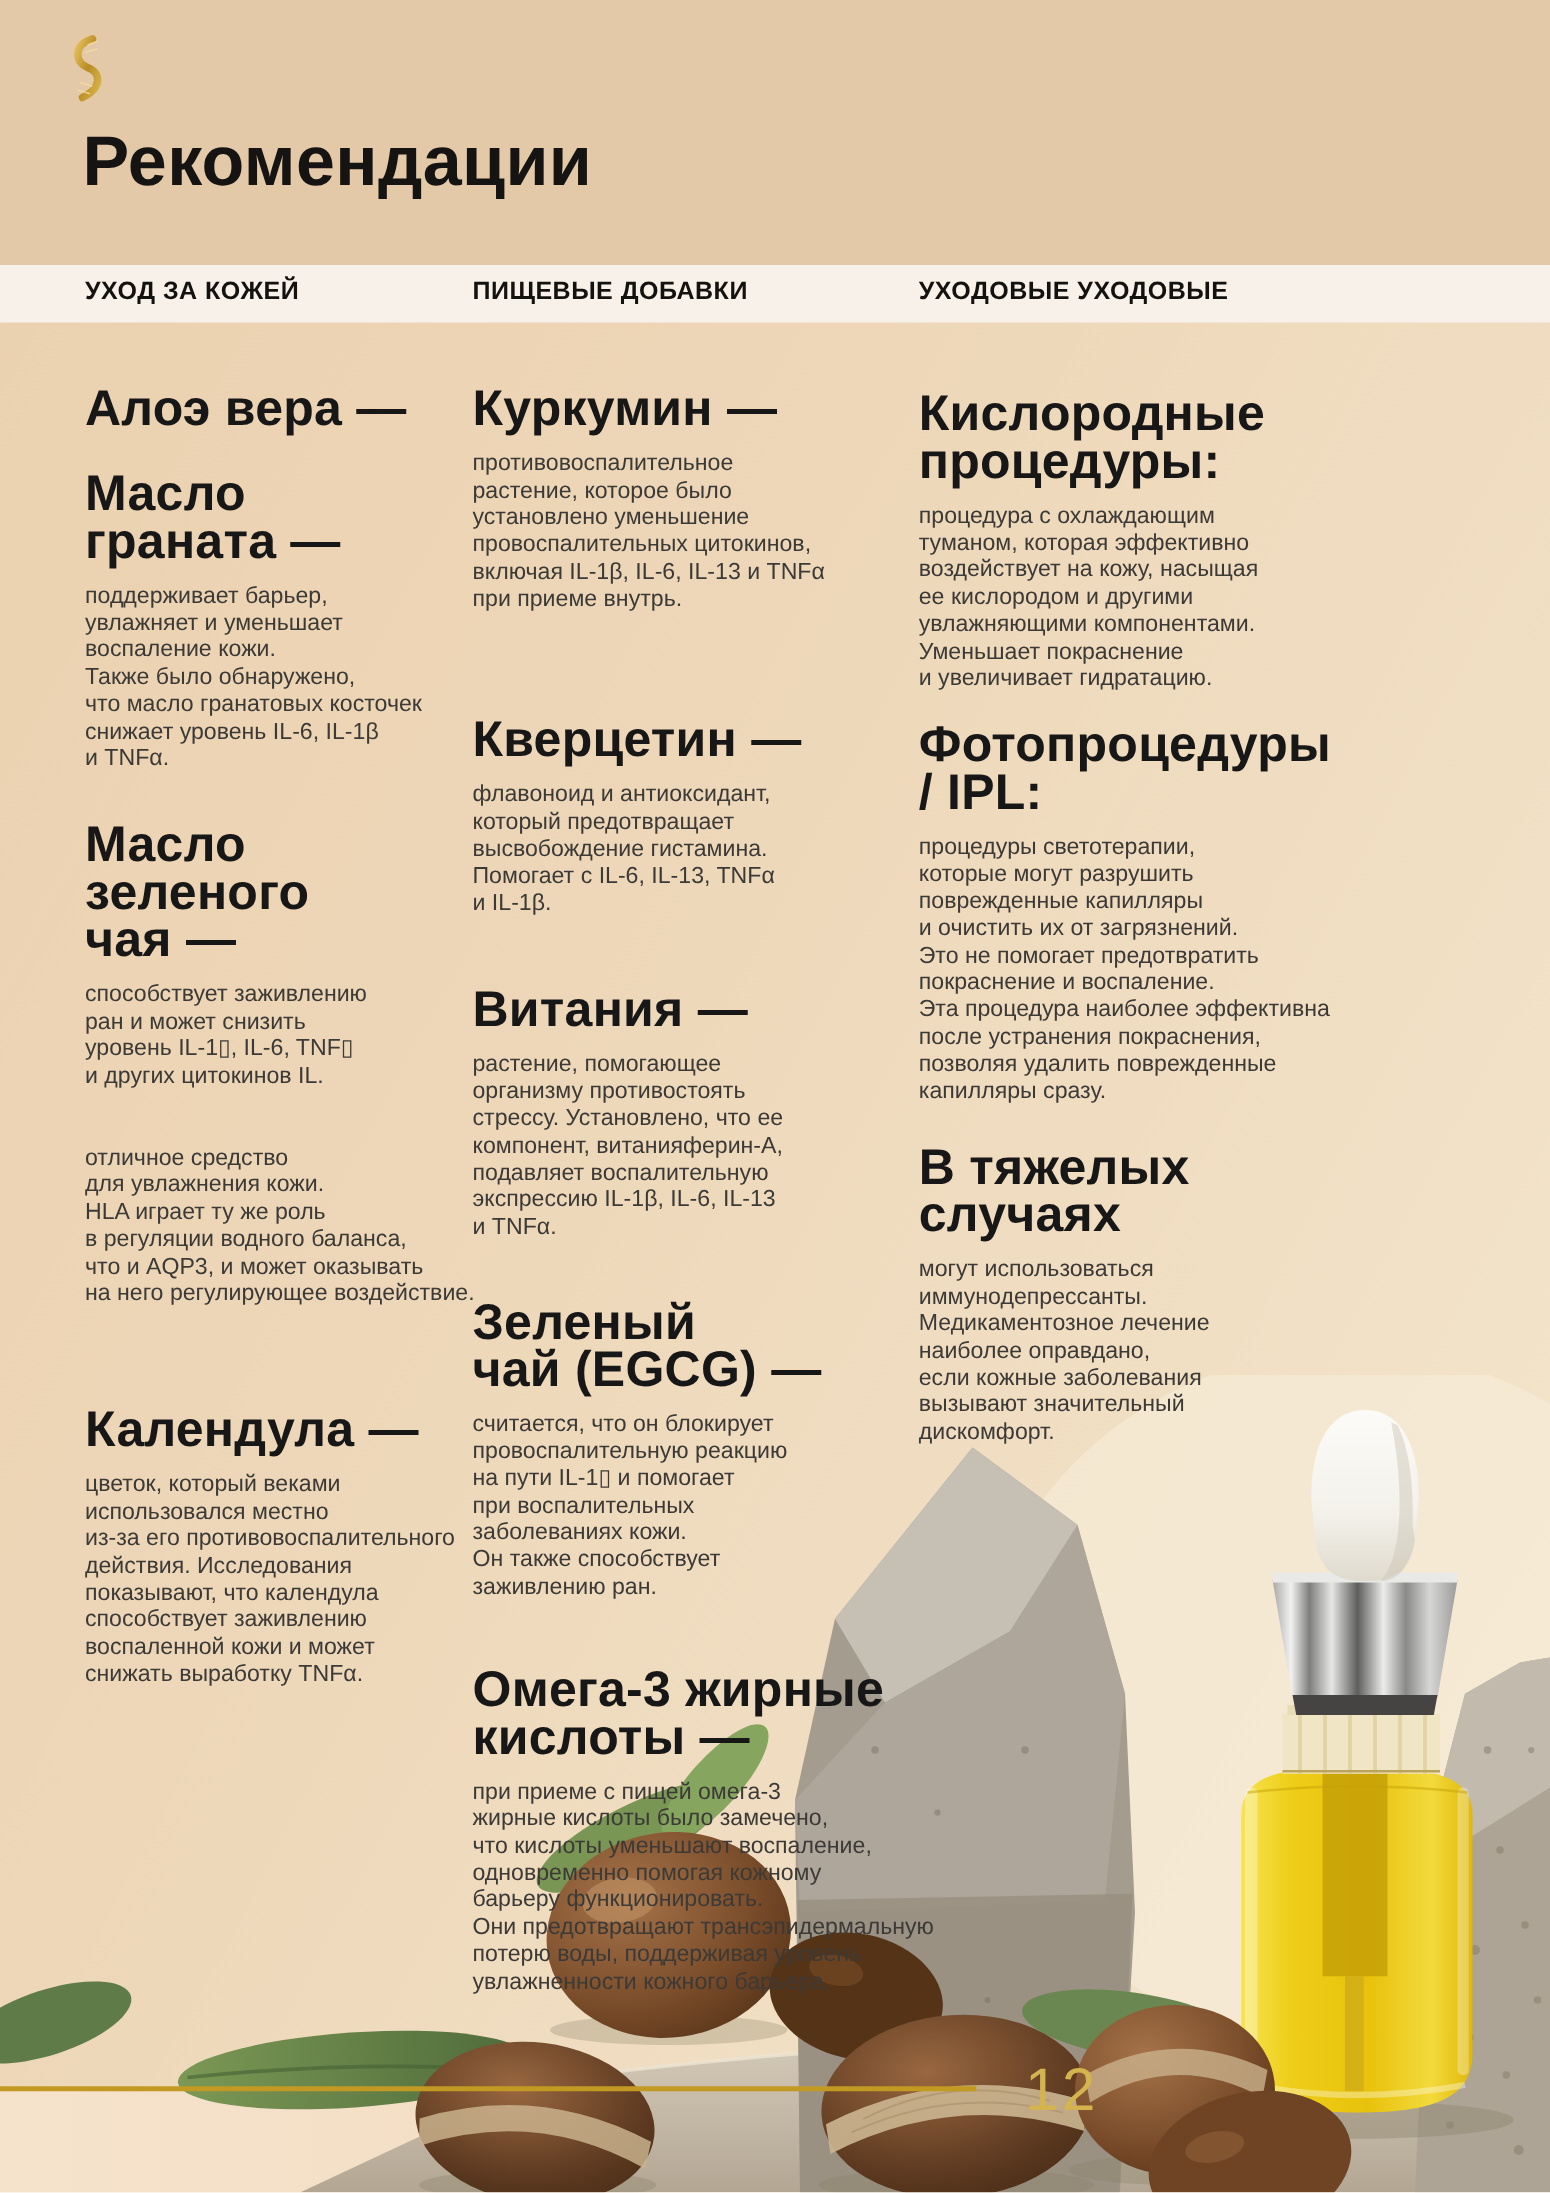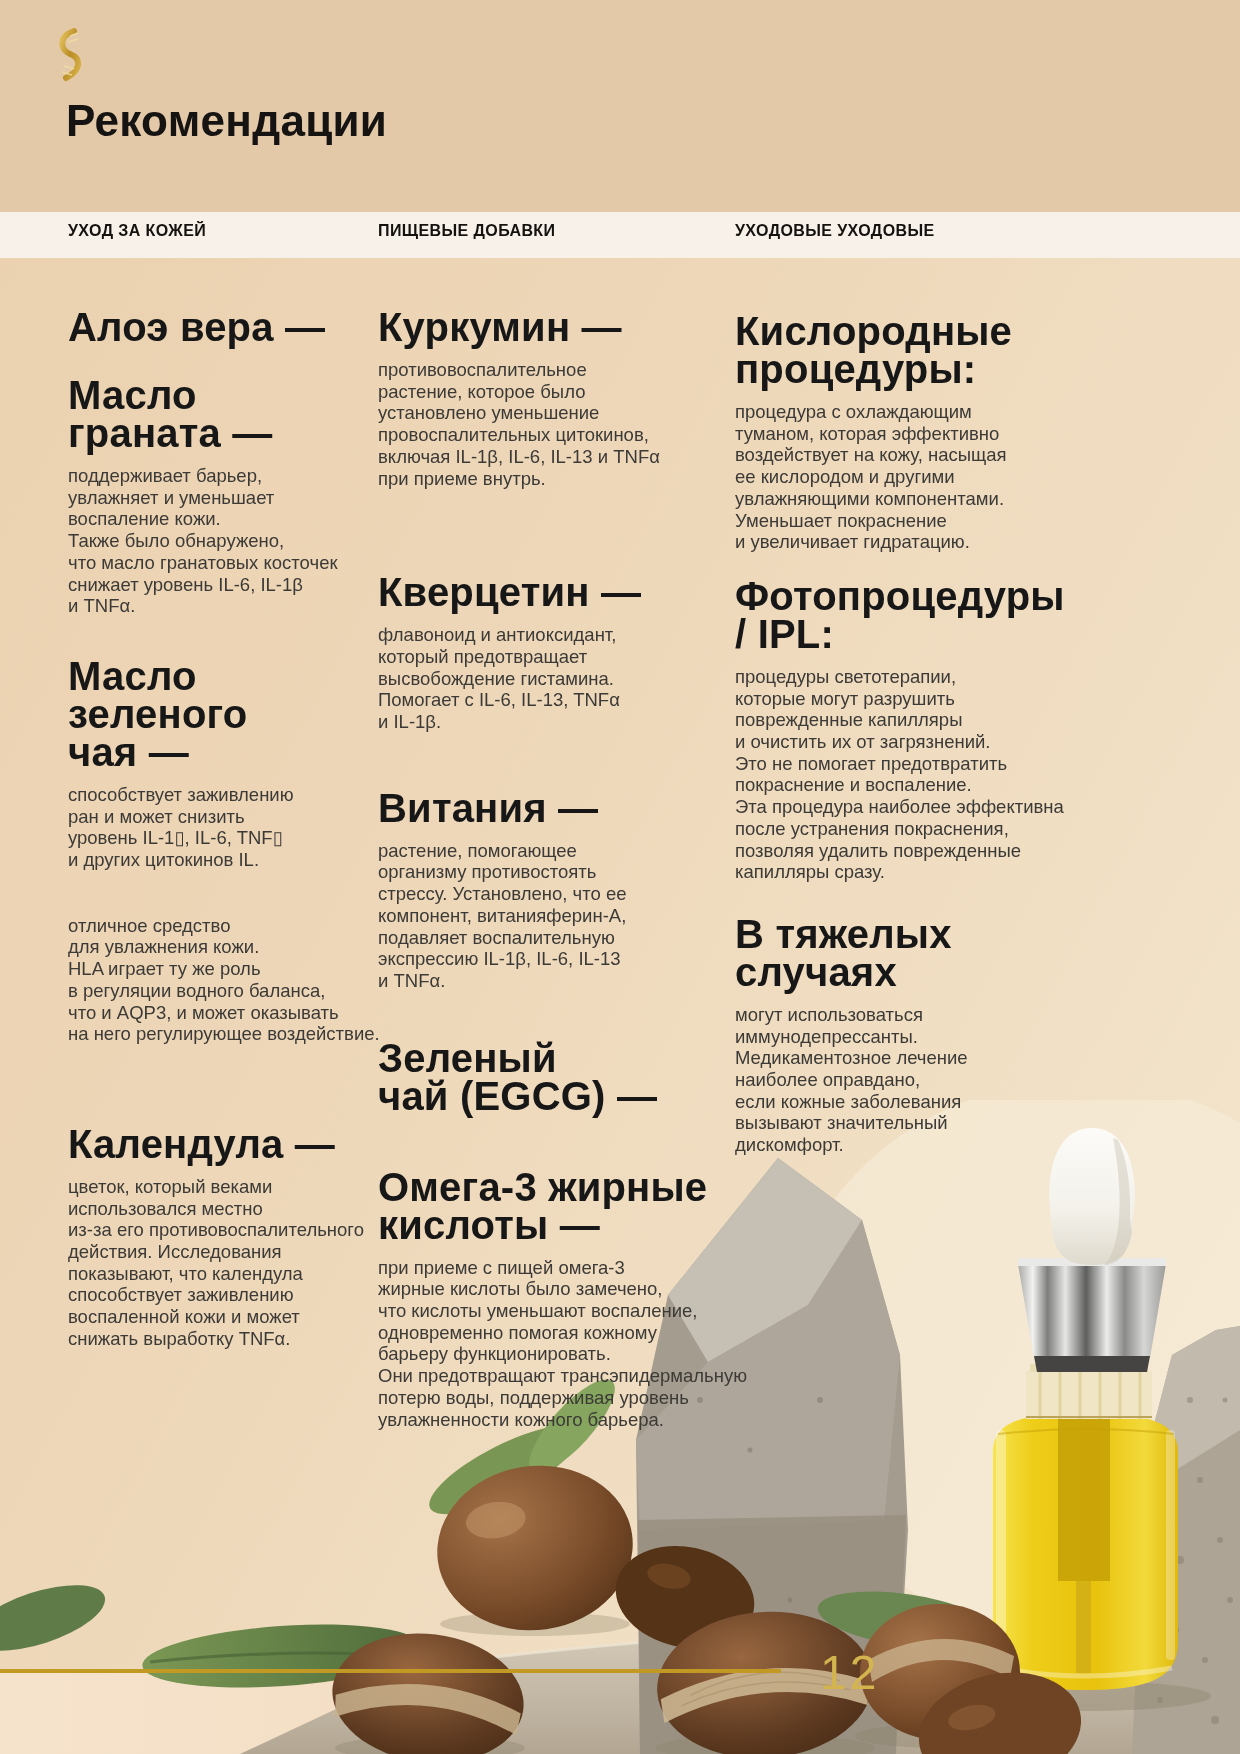--- a/index.html
+++ b/index.html
@@ -3,22 +3,22 @@
 <meta charset="utf-8">
 <style>
   html,body{margin:0;padding:0;background:#ffffff;}
   #page{
     position:relative;width:1240px;height:1754px;overflow:hidden;
     font-family:"Liberation Sans",sans-serif;
     background:linear-gradient(118deg,#ead0ae 0%,#eed8ba 45%,#f4e7cf 100%);
   }
   .top-band{position:absolute;left:0;top:0;width:1240px;height:212px;background:#e3c9a7;}
   .header-band{position:absolute;left:0;top:212px;width:1240px;height:46px;background:#f8f1e9;}
-  .col-header{position:absolute;top:222px;font-size:16px;font-weight:700;color:#14120f;letter-spacing:.4px;white-space:pre;}
-  .page-title{position:absolute;left:66px;top:96px;font-size:44px;font-weight:700;color:#161412;letter-spacing:.3px;}
+  .col-header{position:absolute;top:222px;font-size:20px;font-weight:700;color:#14120f;letter-spacing:.4px;white-space:pre;}
+  .page-title{position:absolute;left:66px;top:96px;font-size:56px;font-weight:700;color:#161412;letter-spacing:.3px;}
   .footer-left{position:absolute;left:0;top:1673px;width:660px;height:81px;
     background:linear-gradient(90deg,#f6e3cc 0%,#f3ddc4 70%,rgba(243,221,196,0) 100%);}
   .col{position:absolute;z-index:4;}
   #col1{left:68px;top:308px;width:308px;}
   #col2{left:378px;top:308px;width:360px;}
   #col3{left:735px;top:312px;width:400px;}
   .sec-h{margin:0 0 13px 0;font-size:40px;line-height:38px;font-weight:700;color:#171717;white-space:pre;letter-spacing:.2px;}
   .sec-b{margin:0;font-size:18.5px;line-height:21.7px;color:#3c3a37;white-space:pre;}
   .photo{position:absolute;left:0;top:1100px;width:1240px;height:654px;z-index:2;}
   .gold-line{position:absolute;left:0;top:1669px;width:781px;height:4px;background:#c29a23;z-index:5;}
@@ -268,20 +268,27 @@
 организму противостоять
 стрессу. Установлено, что ее
 компонент, витанияферин-А,
 подавляет воспалительную
 экспрессию IL-1β, IL-6, IL-13
 и TNFα.</p>
     </section>
     <section style="margin-top:47px">
       <h3 class="sec-h">Зеленый
 чай (EGCG) —</h3>
+      <p class="sec-b">считается, что он блокирует
+провоспалительную реакцию
+на пути IL-1▯ и помогает
+при воспалительных
+заболеваниях кожи.
+Он также способствует
+заживлению ран.</p>
     </section>
     <section style="margin-top:53px">
       <h3 class="sec-h">Омега-3 жирные
 кислоты —</h3>
       <p class="sec-b">при приеме с пищей омега-3
 жирные кислоты было замечено,
 что кислоты уменьшают воспаление,
 одновременно помогая кожному
 барьеру функционировать.
 Они предотвращают трансэпидермальную

